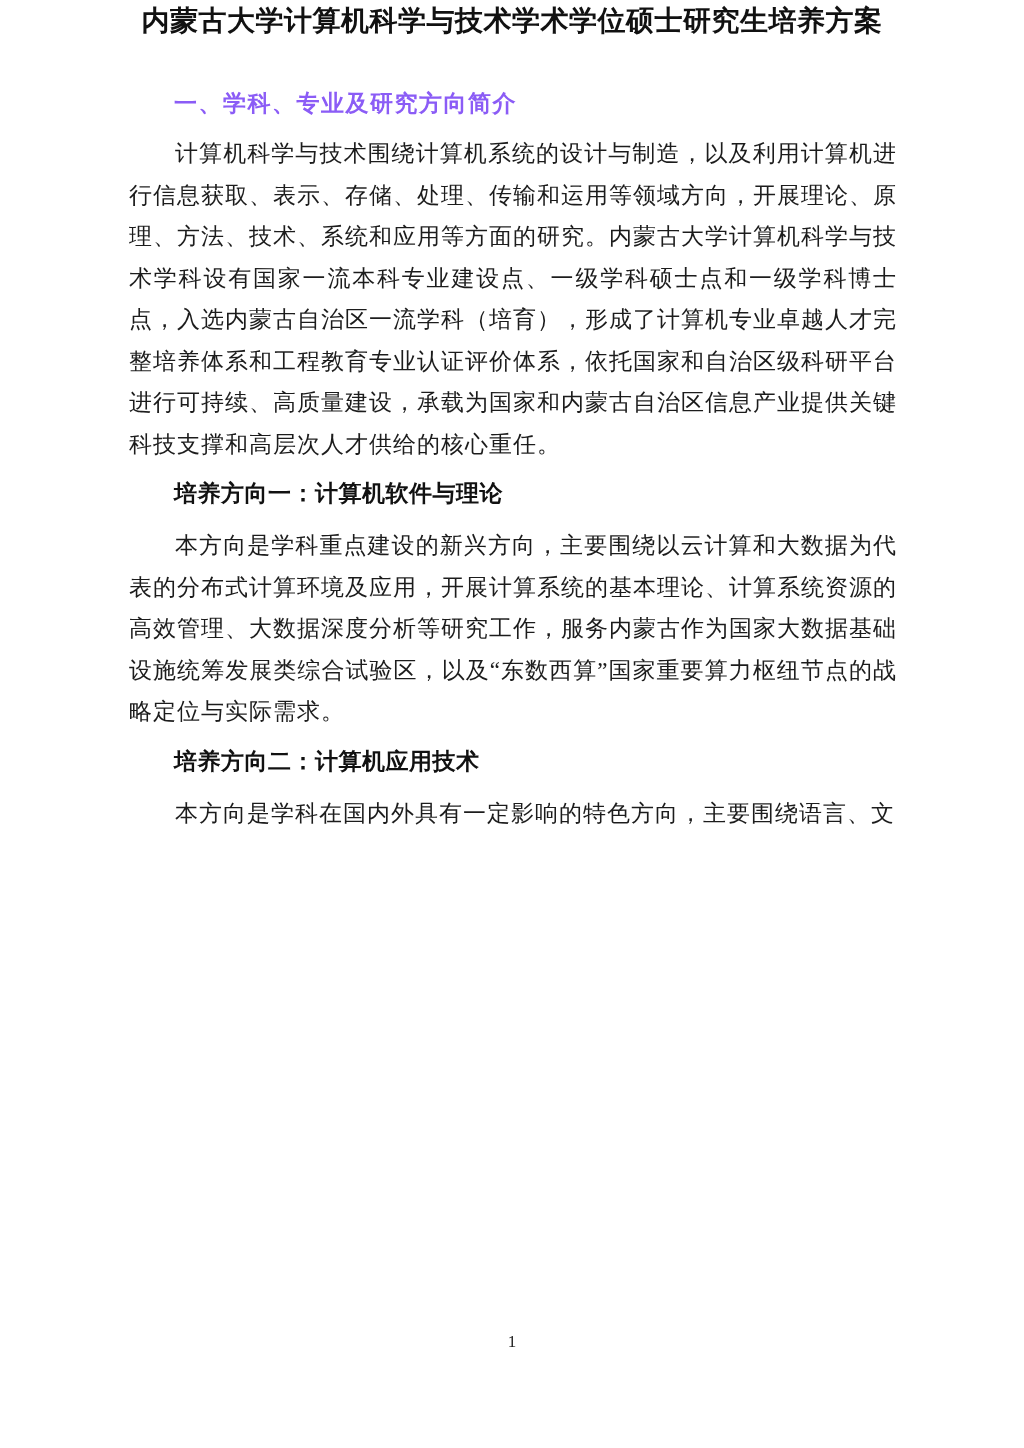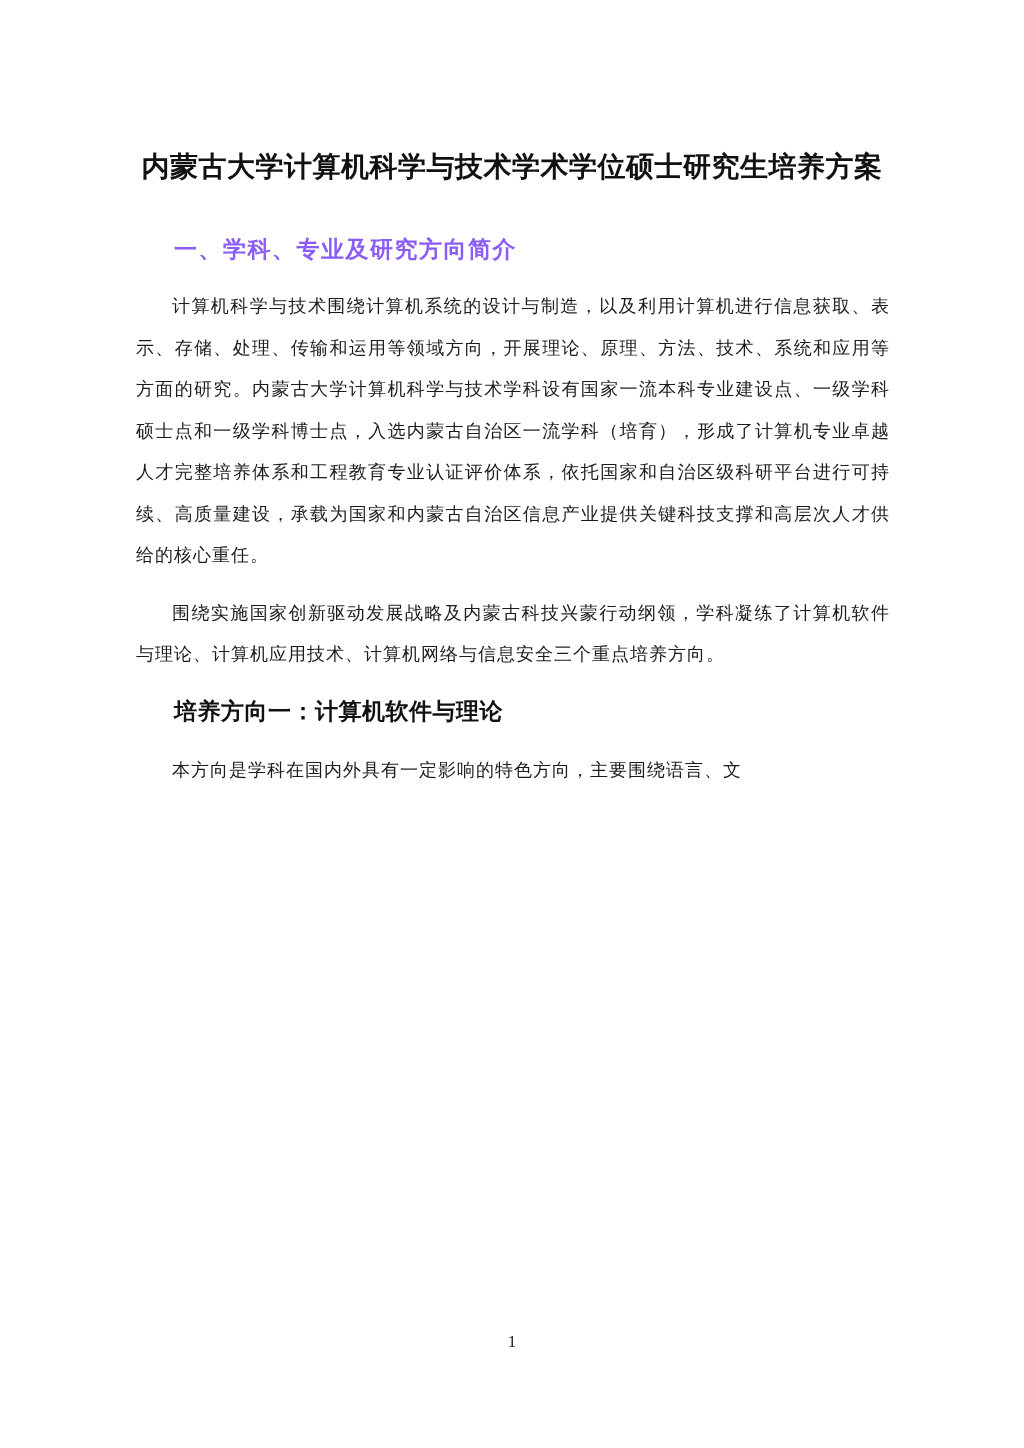--- a/index.html
+++ b/index.html
@@ -15,21 +15,20 @@
     color: #141414;
     overflow: hidden;
     box-sizing: border-box;
   }
   .content {
     padding: 0 118px 0 120px;
     box-sizing: border-box;
   }
   .doc-title {
     margin: 0;
-    padding-top: 146px;
     text-align: center;
     font-family: "Liberation Sans", sans-serif;
     font-weight: bold;
     font-size: 28px;
     line-height: 42px;
     letter-spacing: 0.5px;
     color: #111;
   }
   .section-heading {
     margin: 40px 0 0 0;
@@ -45,24 +44,24 @@
     margin: 0;
     font-family: Liberation Mono, monospace;
     font-weight: bold;
     font-size: 23px;
     line-height: 42px;
     text-indent: 2.35em;
     letter-spacing: 0.5px;
     color: #111;
   }
   p.body-para {
-    margin: 16px;
+    margin: 9px;
     font-family: "Liberation Serif", serif;
     font-weight: normal;
-    font-size: 18px;
+    font-size: 23px;
     line-height: 41.5px;
     text-align: justify;
     text-indent: 2em;
     letter-spacing: 1px;
     color: #1c1c1c;
   }
   .page-footer {
     position: absolute;
     bottom: 96px;
     left: 0;
@@ -77,24 +76,25 @@
 <body>
 
 <div class="page">
   <h1 class="doc-title">内蒙古大学计算机科学与技术学术学位硕士研究生培养方案</h1>
 
   <div class="content">
     <h2 class="section-heading">一、学科、专业及研究方向简介</h2>
 
     <p class="body-para">计算机科学与技术围绕计算机系统的设计与制造，以及利用计算机进行信息获取、表示、存储、处理、传输和运用等领域方向，开展理论、原理、方法、技术、系统和应用等方面的研究。内蒙古大学计算机科学与技术学科设有国家一流本科专业建设点、一级学科硕士点和一级学科博士点，入选内蒙古自治区一流学科（培育），形成了计算机专业卓越人才完整培养体系和工程教育专业认证评价体系，依托国家和自治区级科研平台进行可持续、高质量建设，承载为国家和内蒙古自治区信息产业提供关键科技支撑和高层次人才供给的核心重任。</p>
 
-    <p class="body-para">围绕实施国家创新驱动发展战略及内蒙古科技兴蒙行动纲领，学科凝练了计算机软件与理论、计算机应用技术、计算机网络与信息安全三个重点培养方向。</p>
 
     <h3 class="sub-heading">培养方向一：计算机软件与理论</h3>
 
+    <p class="body-para">本方向是学科重点建设的新兴方向，主要围绕以云计算和大数据为代表的分布式计算环境及应用，开展计算系统的基本理论、计算系统资源的高效管理、大数据深度分析等研究工作，服务内蒙古作为国家大数据基础设施统筹发展类综合试验区，以及“东数西算”国家重要算力枢纽节点的战略定位与实际需求。</p>
 
 
+    <h3 class="sub-heading">培养方向二：计算机应用技术</h3>
 
     <p class="body-para">本方向是学科在国内外具有一定影响的特色方向，主要围绕语言、文</p>
   </div>
 
   <div class="page-footer">1</div>
 </div>
 
 </body></html>

